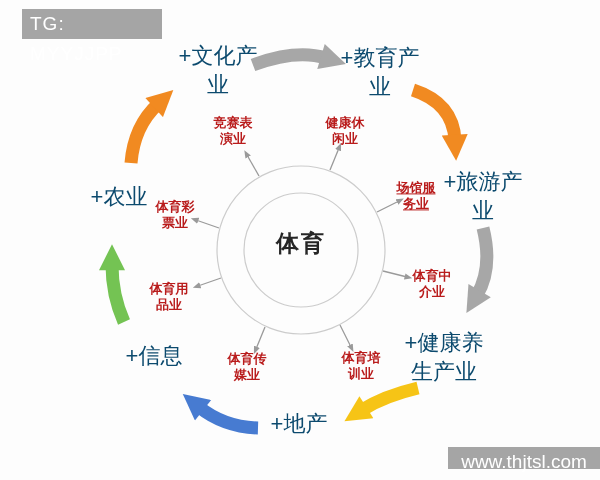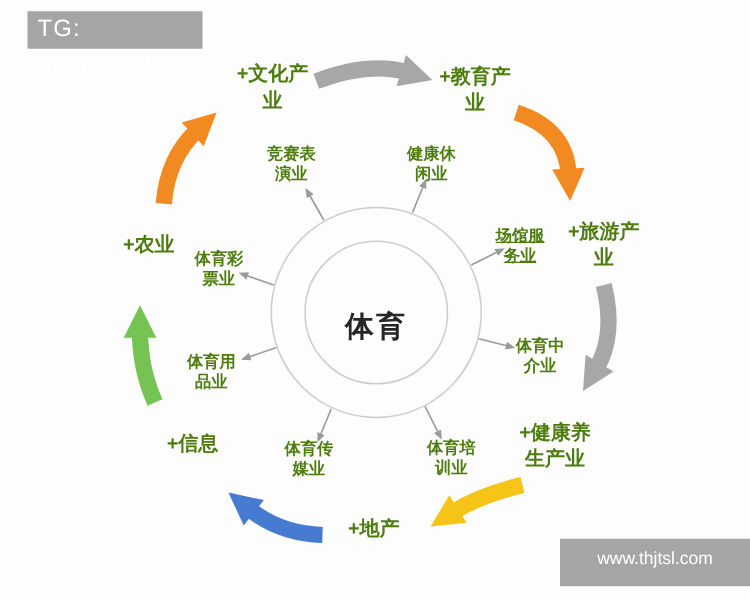--- a/index.html
+++ b/index.html
@@ -7,31 +7,31 @@
     position:relative;width:600px;height:480px;background:#fdfdfd;overflow:hidden;
     font-family:"Liberation Sans","DejaVu Sans",sans-serif;
   }
   .stage svg{position:absolute;left:0;top:0;}
   .badge{
     position:absolute;left:22px;top:9px;width:132px;height:30px;
     background:#a5a5a5;color:#fff;font-size:19px;line-height:30px;
     padding-left:8px;letter-spacing:1px;
   }
   .watermark{
-    position:absolute;right:0;bottom:11px;width:152px;height:38px;
-    background:#a5a5a5;color:#fff;font-size:14px;line-height:30px;
+    position:absolute;right:0;bottom:11px;width:152px;height:22px;
+    background:#a5a5a5;color:#fff;font-size:19px;line-height:30px;
     text-align:center;
   }
   .lbl{
     position:absolute;transform:translate(-50%,-50%);
-    text-align:center;color:#4d7c0f;white-space:nowrap;
+    text-align:center;color:#b91c1c;white-space:nowrap;
   }
   .lbl span{display:block;}
   .inner{font-size:13px;font-weight:700;line-height:1.2;}
-  .outer{font-size:16px;font-weight:700;line-height:1.3;color:#4d7c0f;}
+  .outer{font-size:22px;font-weight:400;line-height:1.3;color:#0c4a6e;}
   .center-label{font-size:23px;font-weight:800;line-height:1.3;letter-spacing:2px;color:#262626;}
 </style>
 </head>
 <body>
 
 <div class="stage">
 
   <svg width="600" height="480" viewBox="0 0 600 480">
     <defs>
       <marker id="ah-gray" viewBox="0 0 10 10" refX="2" refY="5" markerWidth="2.2" markerHeight="2" orient="auto">
@@ -79,21 +79,21 @@
     </g>
   </svg>
 
   <div class="badge">
     <span>TG: MYYJJPP</span>
   </div>
   <div class="watermark">
     <span>www.thjtsl.com</span>
   </div>
 
-  <div class="lbl center-label" style="left:301px;top:262px;">
+  <div class="lbl center-label" style="left:301px;top:244px;">
     <span>体育</span>
   </div>
 
   <div class="lbl inner" style="left:233px;top:131px;">
     <span>竞赛表</span>
     <span>演业</span>
   </div>
   <div class="lbl inner" style="left:345px;top:131px;">
     <span>健康休</span>
     <span>闲业</span>

